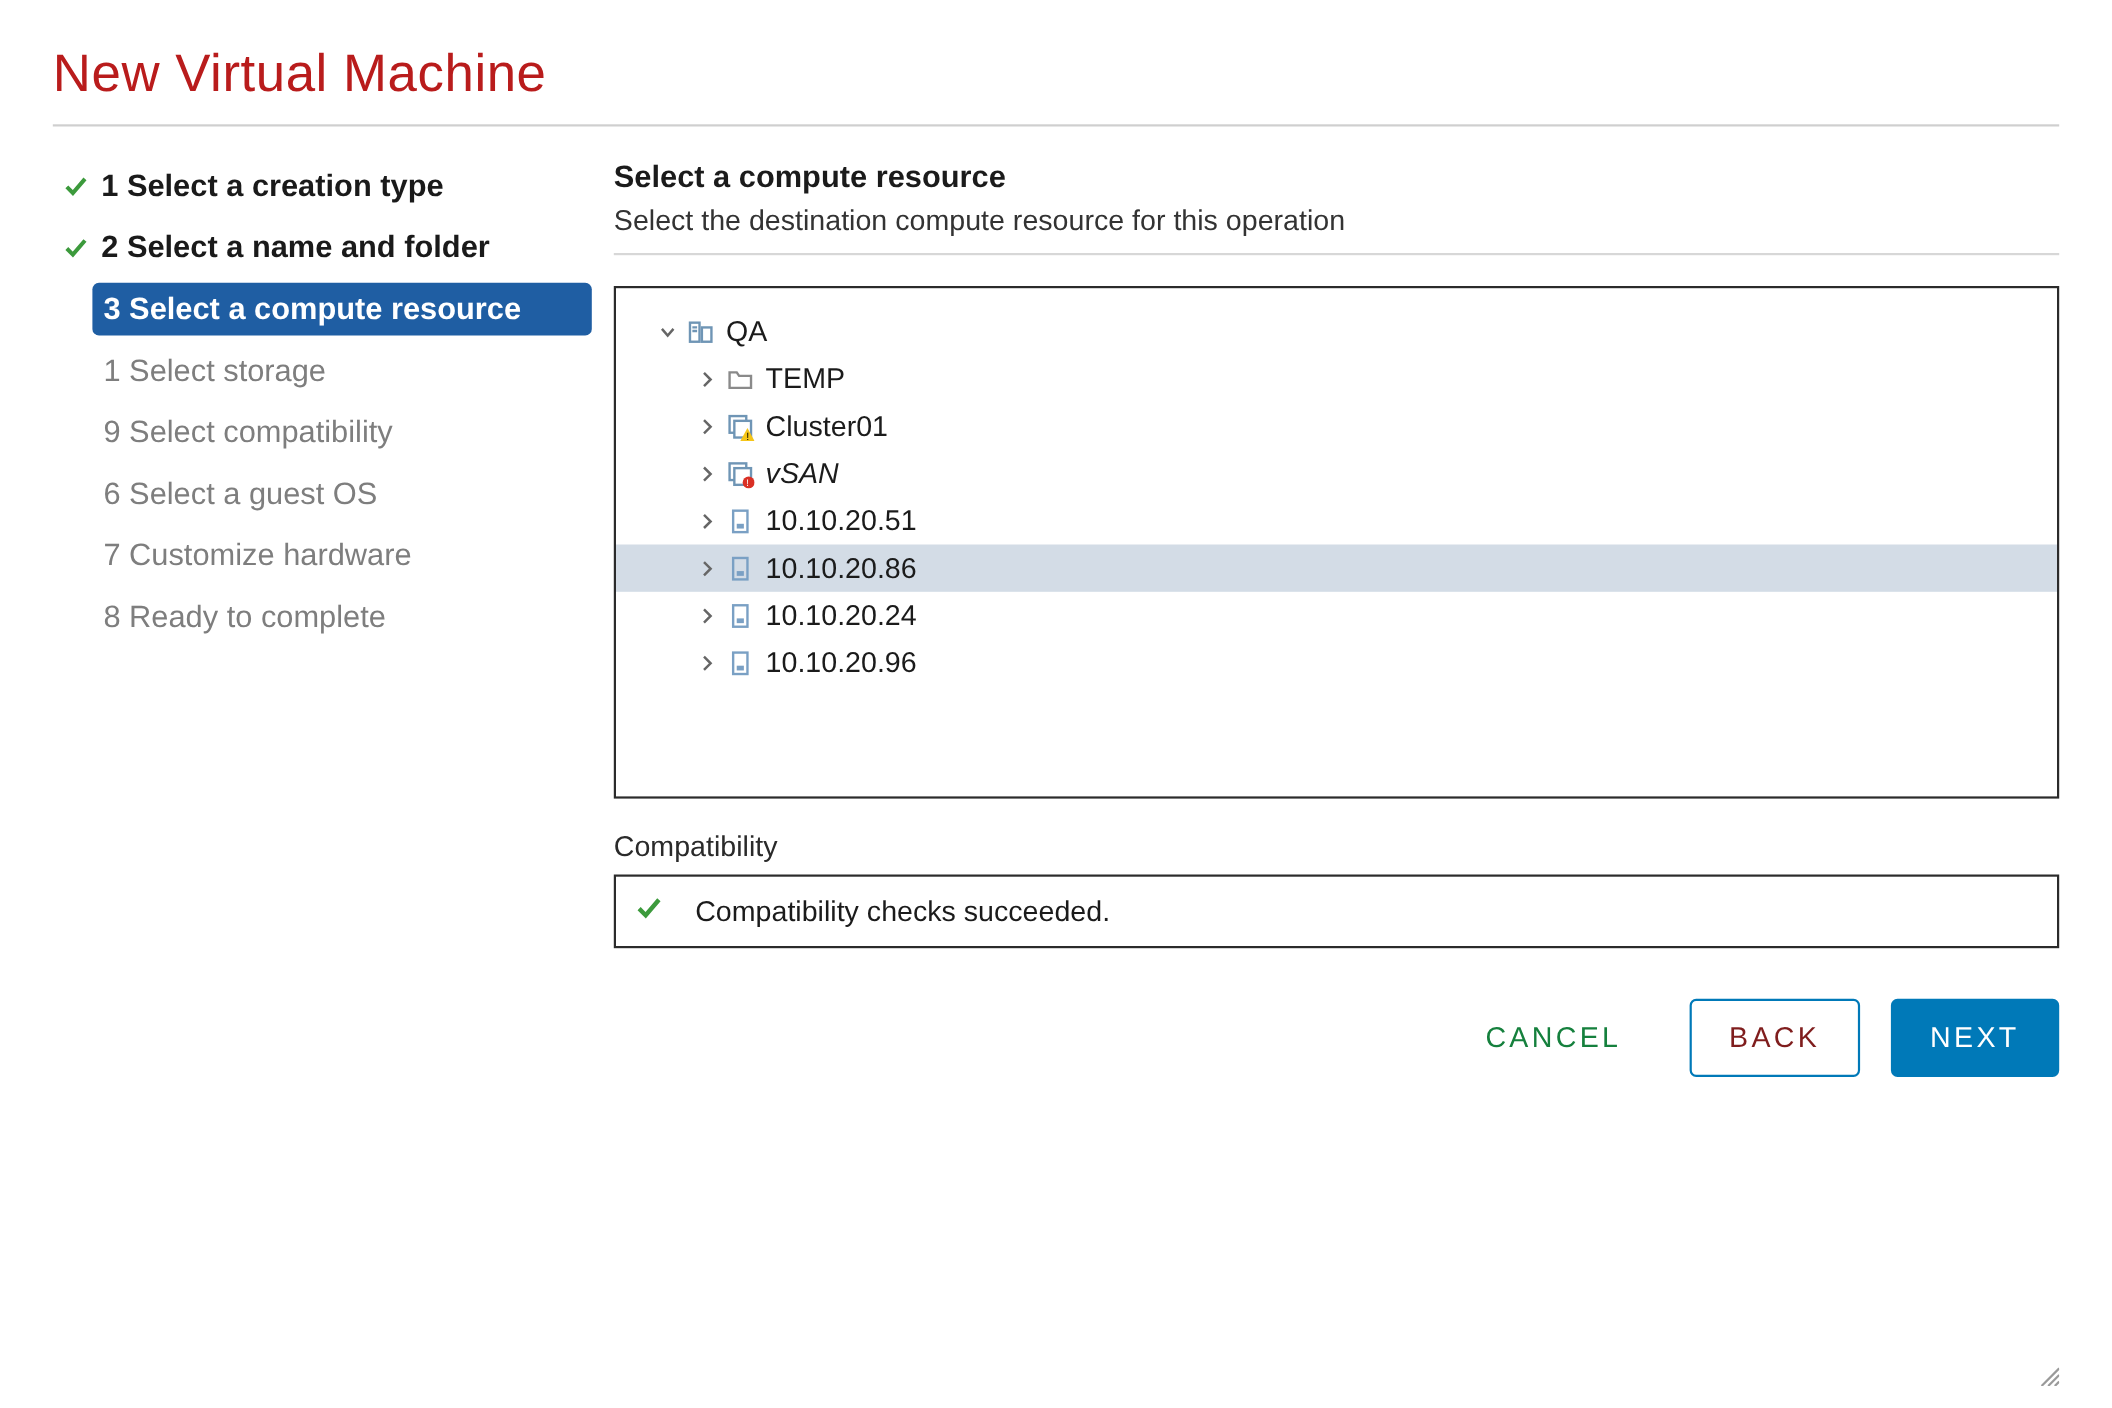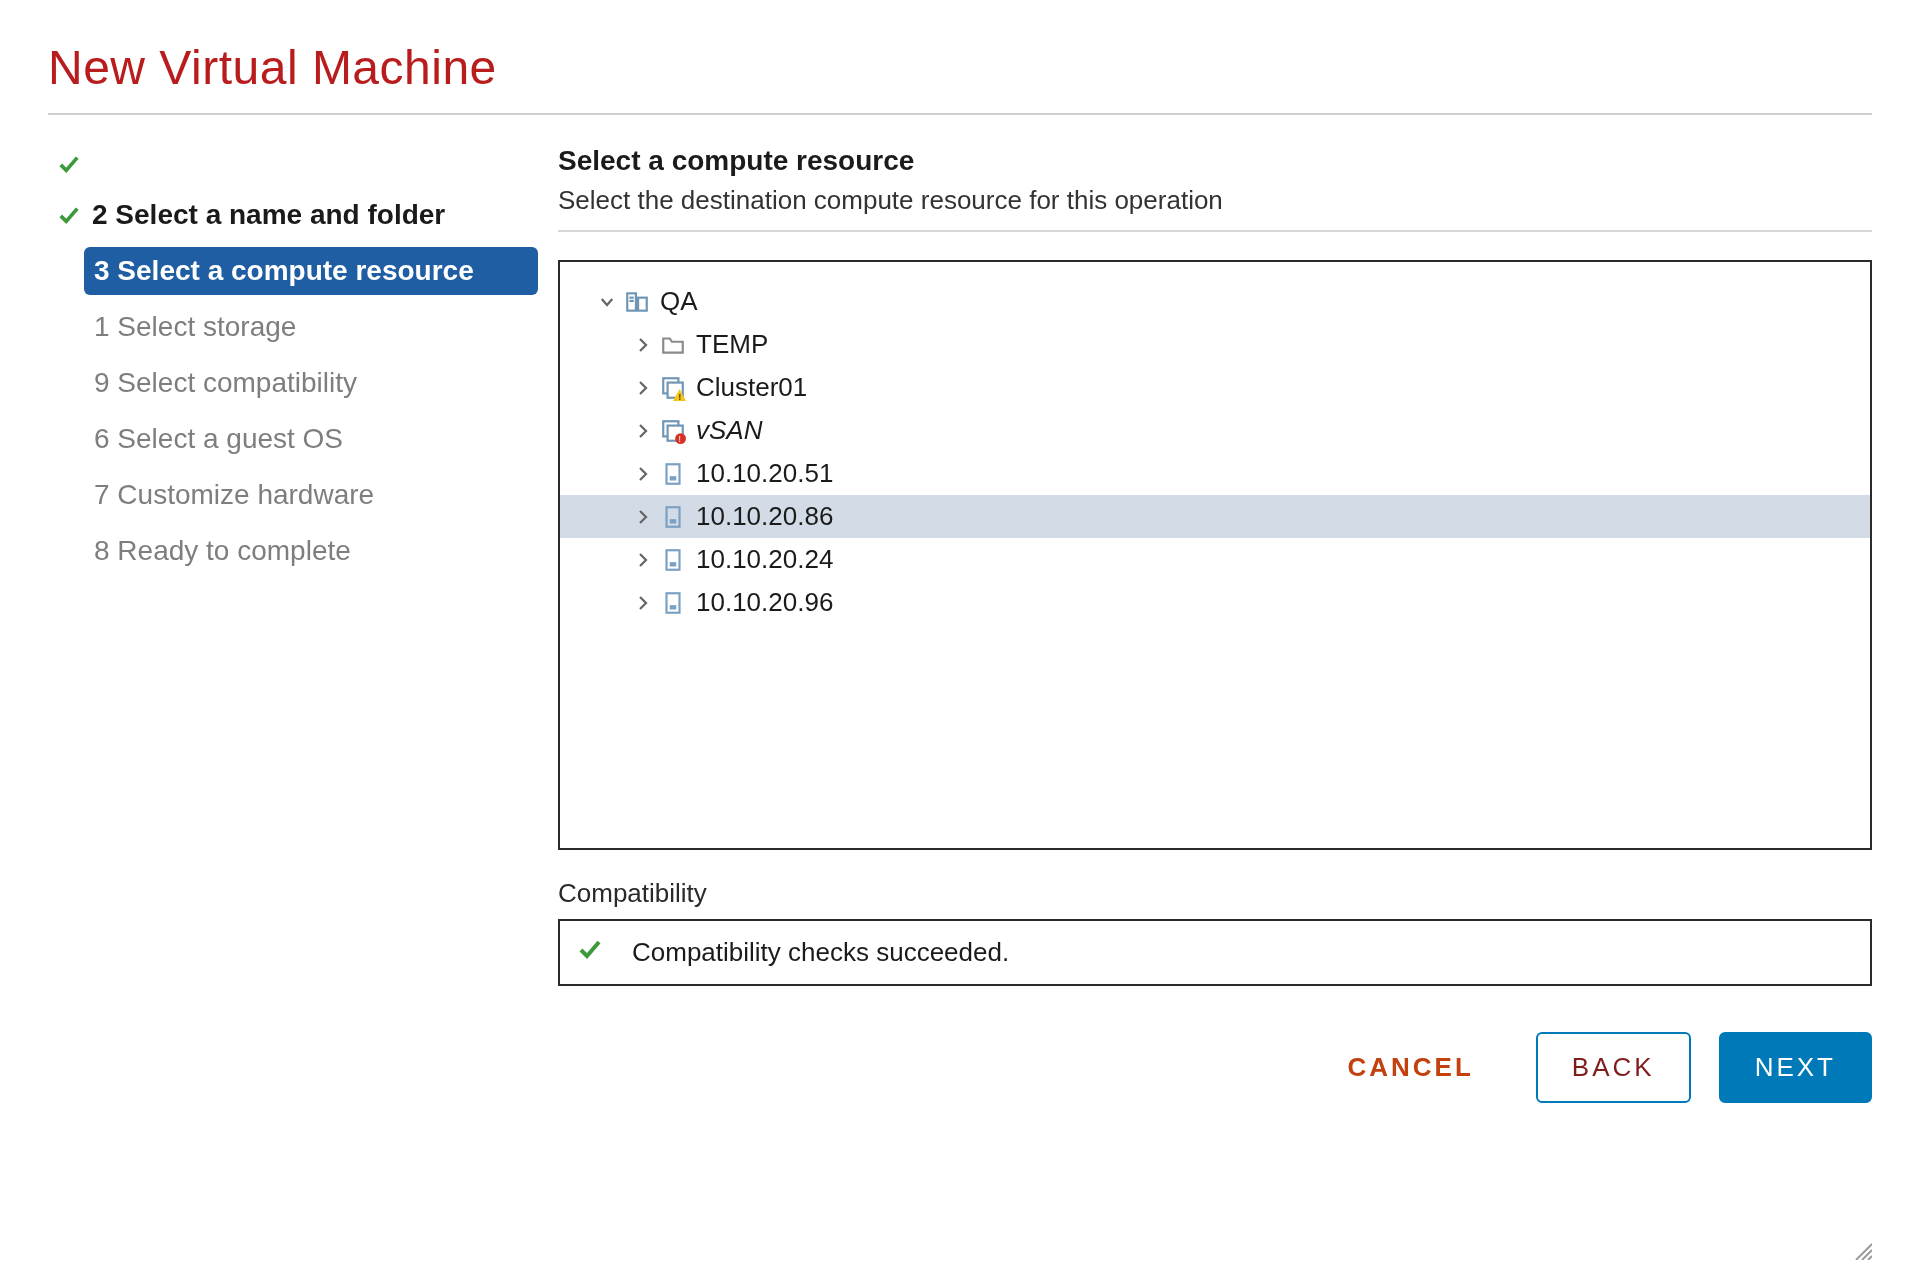--- a/index.html
+++ b/index.html
@@ -71,21 +71,21 @@
   }
   .pane-sub {
     font-size: 26px;
     color: #333;
     padding-bottom: 14px;
     border-bottom: 2px solid #d7d7d7;
     margin-bottom: 28px;
   }
   .tree-box {
     border: 2px solid #2b2b2b;
-    height: 590px;
+    height: 466px;
     padding: 18px 0;
     overflow: hidden;
   }
   .tree-row {
     display: flex;
     align-items: center;
     font-size: 26px;
     padding: 6px 0 6px 12px;
     cursor: default;
   }
@@ -136,22 +136,21 @@
     letter-spacing: 3px;
     font-weight: 500;
     padding: 18px 34px;
     border-radius: 6px;
     cursor: pointer;
     font-family: inherit;
   }
   .btn.cancel {
     border: none;
     background: transparent;
-    color: #c2410c;
-    font-weight: bold;
+    color: #15803d;
   }
   .btn.back {
     border: 2px solid #0079b8;
     background: #fff;
     color: #7f1d1d;
   }
   .btn.next {
     border: 2px solid #0079b8;
     background: #0079b8;
     color: #fff;
@@ -175,20 +174,21 @@
   <div class="wizard-body">
 
     <nav class="steps">
 
       <div class="step done">
         <span class="check">
           <svg viewBox="0 0 24 24">
               <polyline points="3,13 9,19 21,5" fill="none" stroke="#3c9a3c" stroke-width="4"></polyline>
             </svg>
         </span>
+        <span class="lbl">1 Select a creation type</span>
       </div>
 
       <div class="step done">
         <span class="check">
           <svg viewBox="0 0 24 24">
               <polyline points="3,13 9,19 21,5" fill="none" stroke="#3c9a3c" stroke-width="4"></polyline>
             </svg>
         </span>
         <span class="lbl">2 Select a name and folder</span>
       </div>

